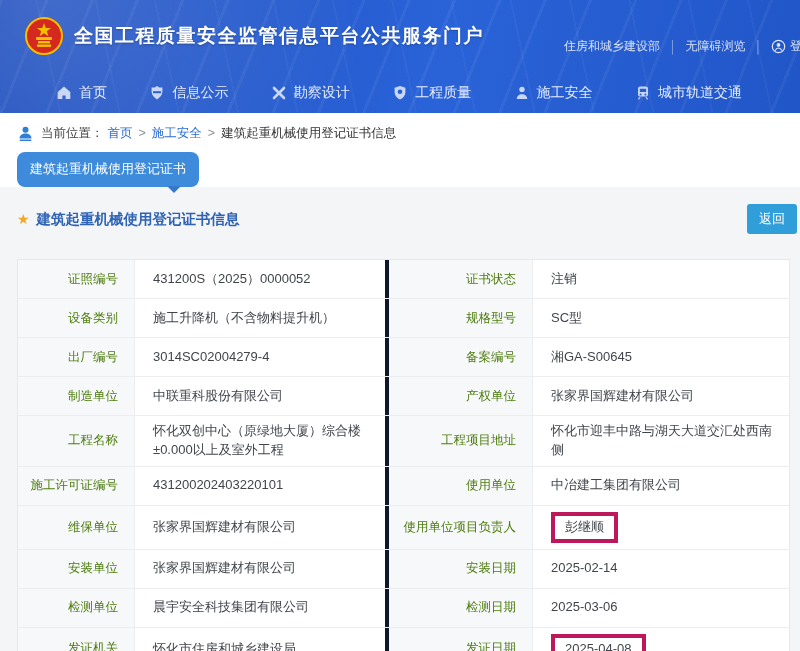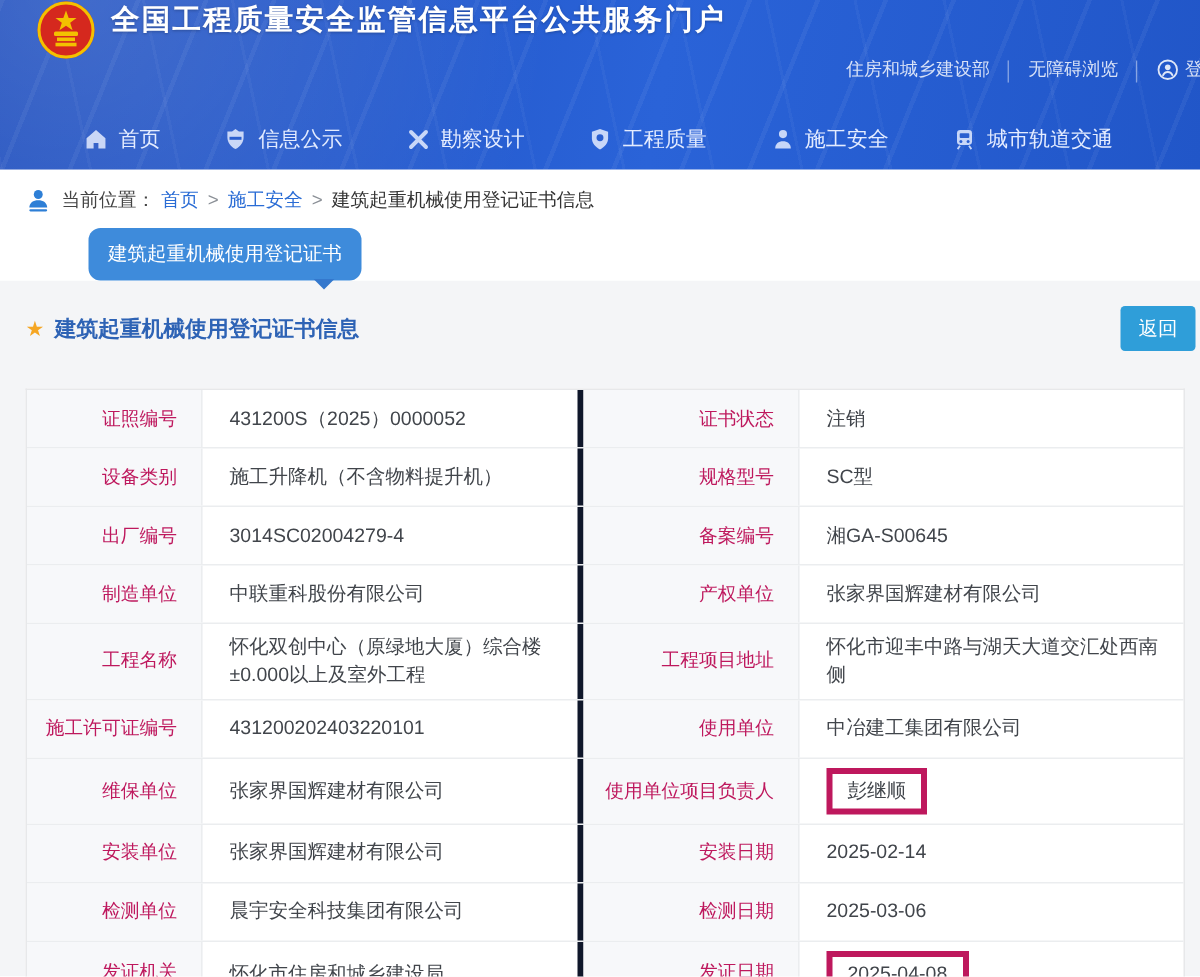--- a/index.html
+++ b/index.html
@@ -7,21 +7,21 @@
     font-family:"Liberation Sans","DejaVu Sans",sans-serif; }
 
   
   .bluehead { position:relative; height:113px;
     background:linear-gradient(100deg,#1d4dbe 0%,#2a63d8 55%,#2156c8 100%); }
   .bluehead::before { content:''; position:absolute; inset:0; pointer-events:none;
     background:
       radial-gradient(circle at 6% -10%, rgba(255,255,255,.16), transparent 42%),
       repeating-linear-gradient(112deg, rgba(255,255,255,.05) 0 3px, rgba(255,255,255,0) 3px 42px),
       repeating-linear-gradient(78deg, rgba(255,255,255,.035) 0 2px, rgba(255,255,255,0) 2px 58px); }
-  .topbar { position:relative; height:72px; display:flex; padding:0 16px; }
+  .topbar { position:relative; height:72px; display:flex; align-items:center; padding:0 16px; }
   .logo { width:40px; height:40px; margin:0 10px 0 8px; flex:0 0 auto; }
   .site-title { color:#fff; font-size:19px; font-weight:bold; letter-spacing:1.5px;
     text-shadow:0 1px 2px rgba(0,0,0,.25); }
   .top-links { position:absolute; right:-14px; top:38px; display:flex; align-items:center;
     white-space:nowrap; color:rgba(255,255,255,.82); font-size:12px; }
   .top-links .sep { margin:0 9px; color:rgba(255,255,255,.45); }
   .top-link { display:flex; align-items:center; cursor:pointer; }
   .top-link svg { margin-right:4px; }
 
   .nav { position:relative; height:41px; display:flex; align-items:center;
@@ -36,40 +36,40 @@
   .crumb .lbl { margin-right:4px; }
   .crumb a { color:#2a6cd5; text-decoration:none; cursor:pointer; }
   .crumb .gt { margin:0 6px; color:#8a8f96; }
   .crumb .cur { color:#333; }
 
   
   .tabsrow { position:relative; height:34px; background:#fff; padding-left:17px;
     display:flex; align-items:flex-end; z-index:2; }
   .tab { font-size:13px; cursor:pointer; }
   .tab-active { position:relative; background:#3e8bdb; color:#fff;
-    padding:8px 13px 9px; border-radius:8px 8px 8px 8px;margin-left:42px; }
+    padding:8px 13px 9px; border-radius:8px 8px 8px 8px; }
   .tab-active::after { content:''; position:absolute; bottom:-6px; right:18px;
     border-left:7px solid transparent; border-right:7px solid transparent;
     border-top:7px solid #3478cd; }
   .tab-plain { color:#333; padding:8px 12px 9px; }
 
   
   .panel { height:464px; background:#f4f5f7; padding-top:17px; }
   .sec-head { display:flex; align-items:center; margin:0 3px 25px 17px; }
   .star { color:#f5a623; font-size:14px; margin-right:7px; }
   .sec-title { color:#2e63b5; font-size:14.5px; font-weight:bold; }
   .back-btn { margin-left:auto; background:#2f9ed9; color:#fff; border:none;
     font-size:13px; padding:6px 12px; border-radius:3px; cursor:pointer;
     font-family:inherit; }
 
   
   .grid { margin:0 10px 0 17px; background:#fff; border:1px solid #e7e8ea; border-bottom:none; }
   .trow { display:flex; border-bottom:1px solid #ebedef; min-height:39px; }
   .cell { display:flex; align-items:center; }
-  .tl { background:#f7f8fa; color:#be185d; font-size:12.5px;
+  .tl { background:#f7f8fa; color:#4d7c0f; font-size:12.5px;
     justify-content:flex-end; padding:6px 16px 6px 6px; border-right:1px solid #ebedef; }
   .tl1 { width:117px; flex:0 0 auto; }
   .tl2 { width:144px; flex:0 0 auto; }
   .tv { color:#41454b; font-size:13px; padding:6px 10px 6px 18px; line-height:1.45; }
   .tv1 { width:254px; flex:0 0 auto; border-right:4px solid #0f172a; }
   .tv2 { flex:1 1 auto; }
   .hl { display:inline-block; border:4px solid #be185d; padding:2px 10px; }
 </style>
 </head>
 <body>

